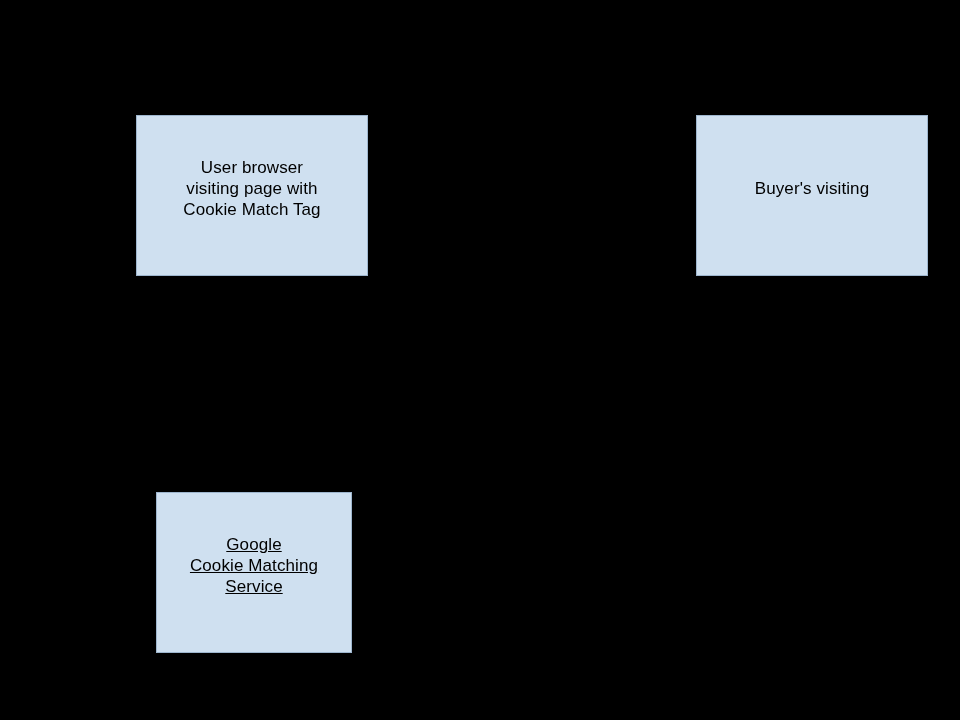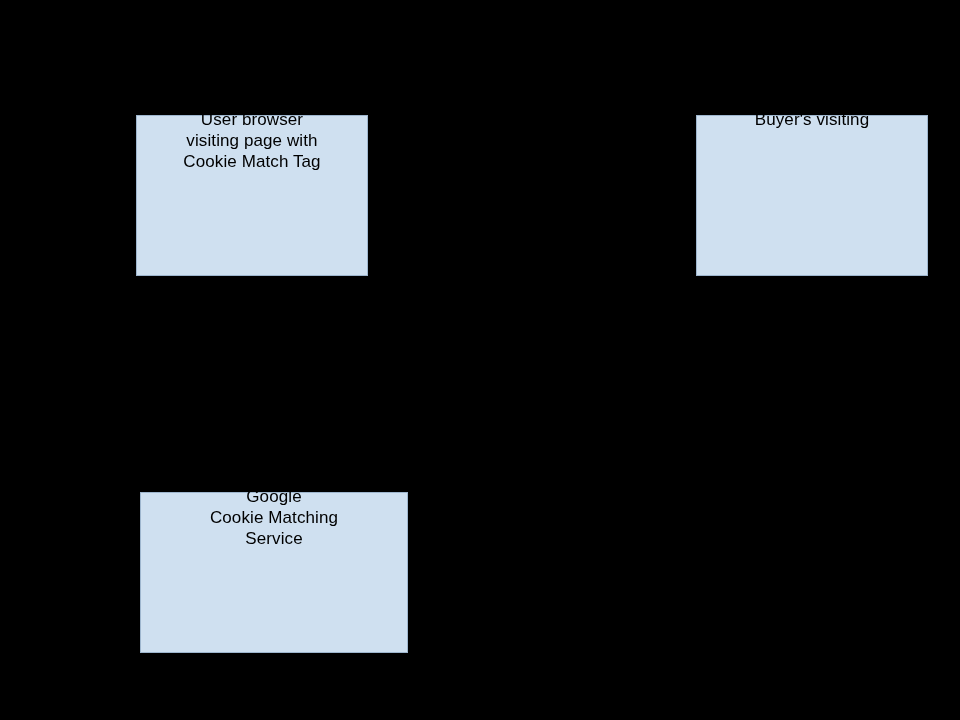--- a/index.html
+++ b/index.html
@@ -15,21 +15,21 @@
     background: #000000;
     overflow: hidden;
     font-family: "Liberation Sans", "DejaVu Sans", sans-serif;
   }
   .node {
     position: absolute;
     box-sizing: border-box;
     background: #cfe0f0;
     border: 1px solid #9eb6ce;
     display: flex;
-    align-items: flex-start;
+    align-items: center;
     justify-content: center;
   }
   .node-label {
     font-size: 17px;
     line-height: 21px;
     color: #000000;
     text-align: center;
     white-space: pre-line;
     position: relative;
     top: -7px;
@@ -86,19 +86,19 @@
   <div class="node" style="left:136px; top:115px; width:232px; height:161px;">
     <div class="node-label">User browser
 visiting page with
 Cookie Match Tag</div>
   </div>
 
   <div class="node" style="left:696px; top:115px; width:232px; height:161px;">
     <div class="node-label">Buyer's visiting</div>
   </div>
 
-  <div class="node" style="left:140px; top:492px; width:268px; height:161px;">
+  <div class="node" style="left:156px; top:492px; width:196px; height:161px;text-decoration:underline;">
     <div class="node-label">Google
 Cookie Matching
 Service</div>
   </div>
 
 </div>
 
 </body></html>

